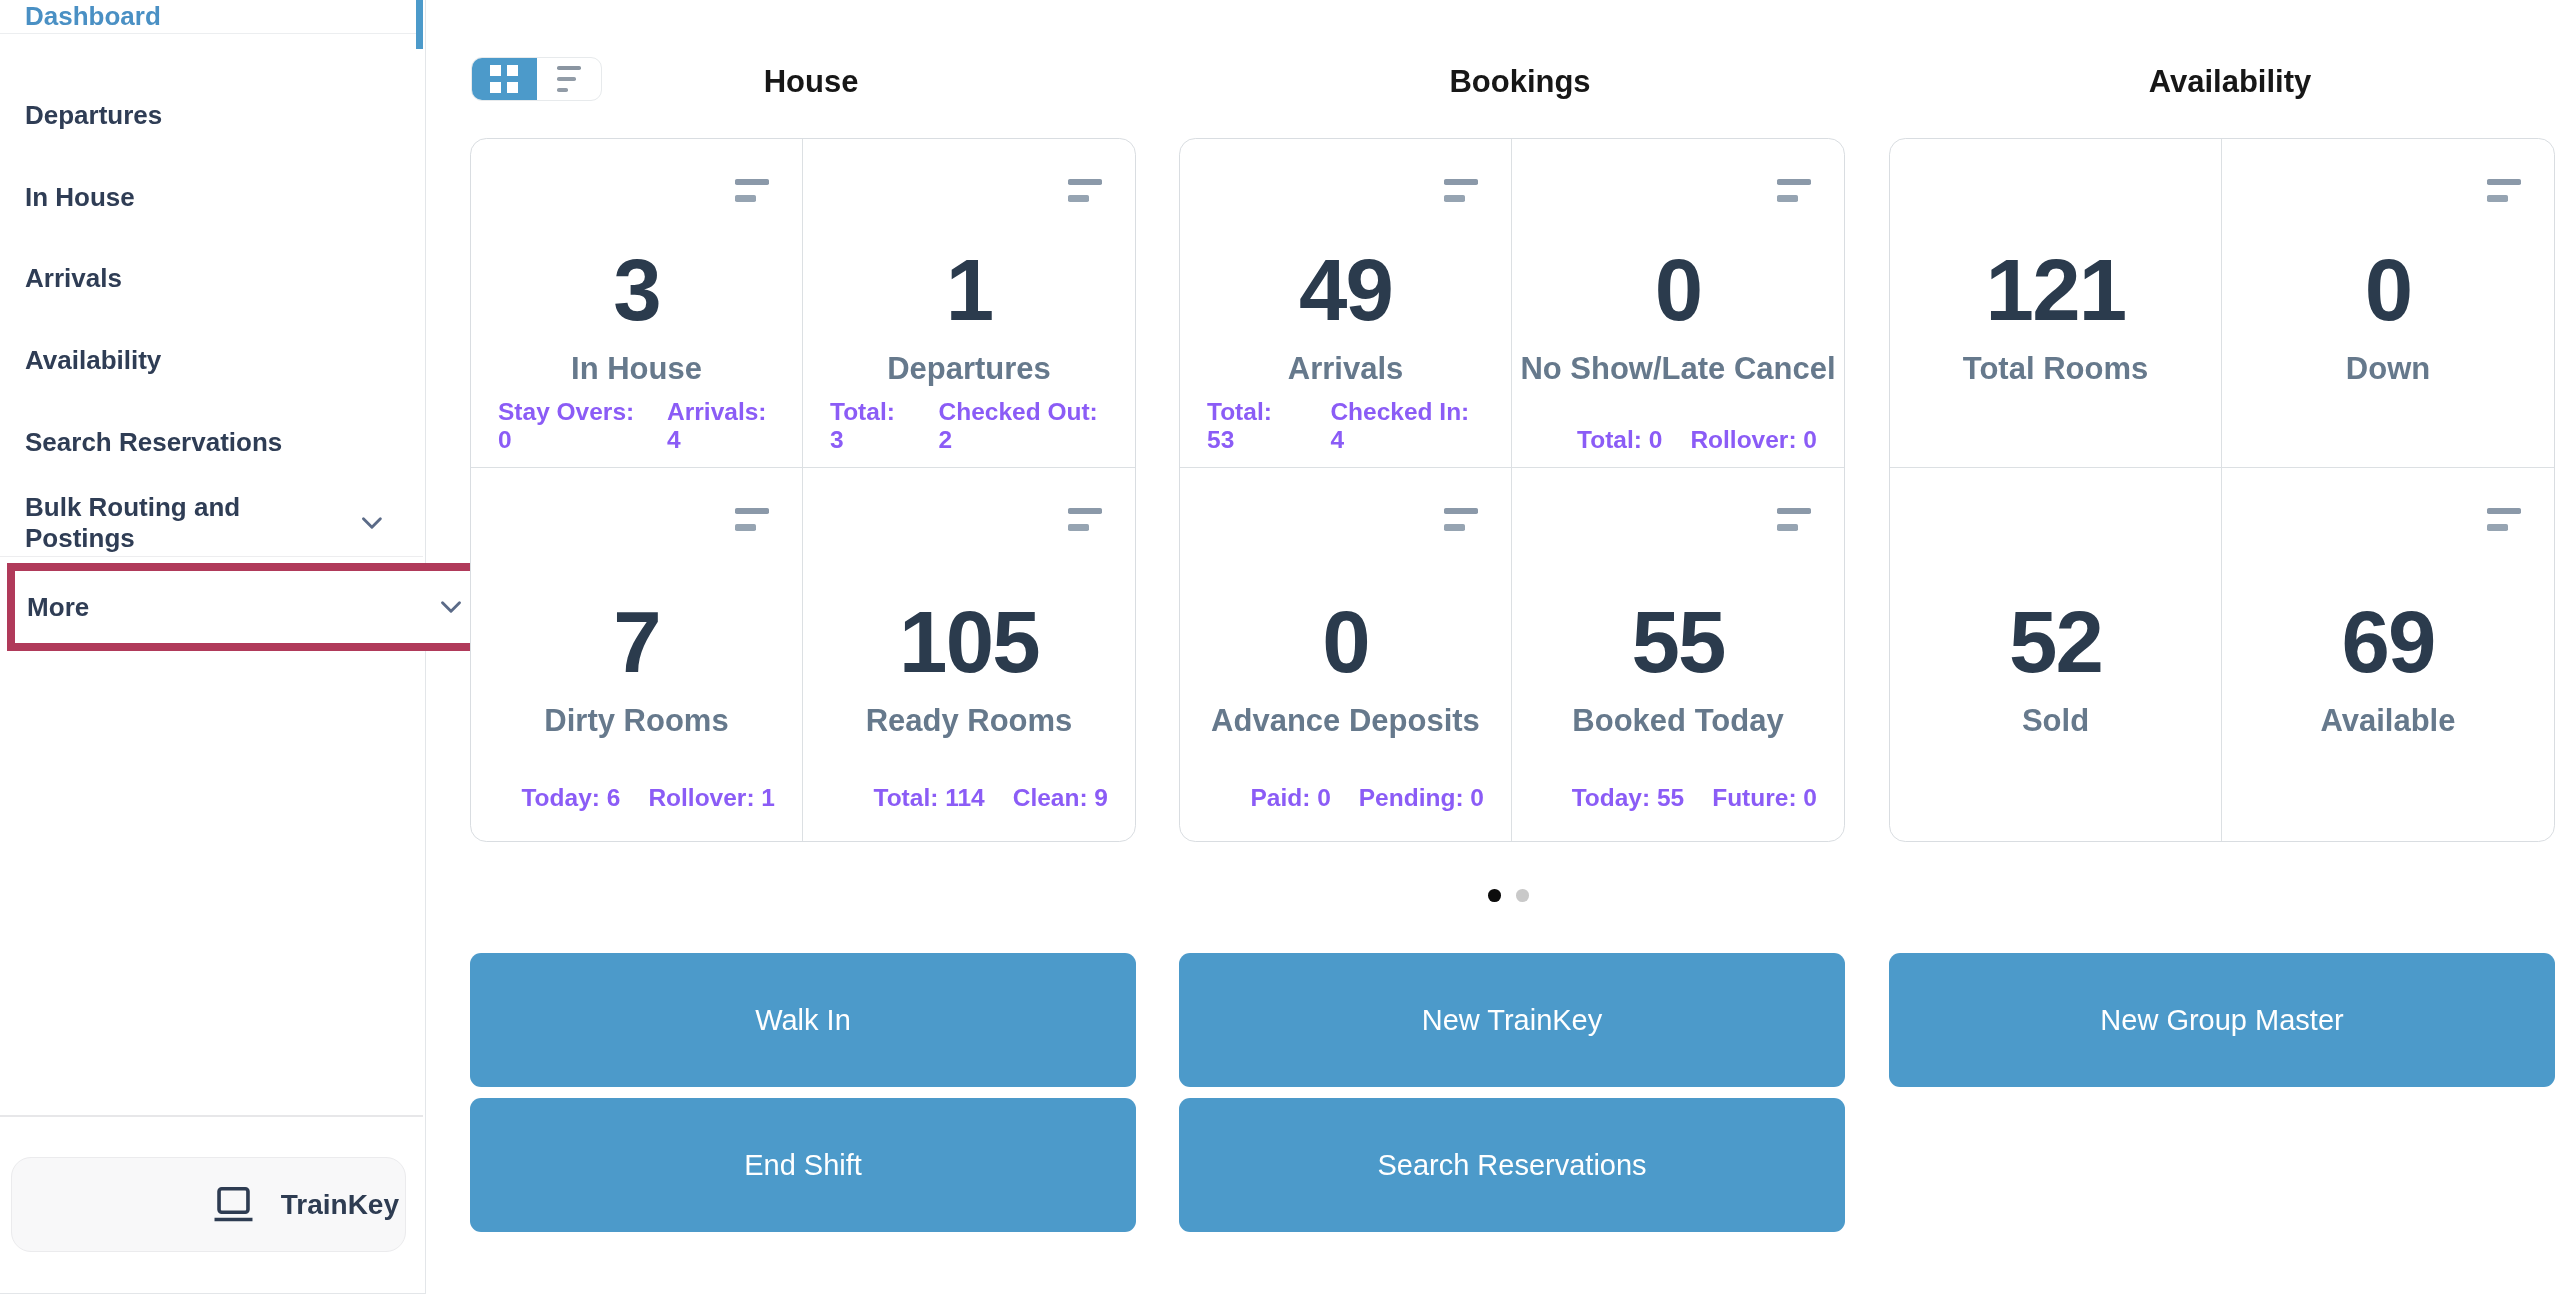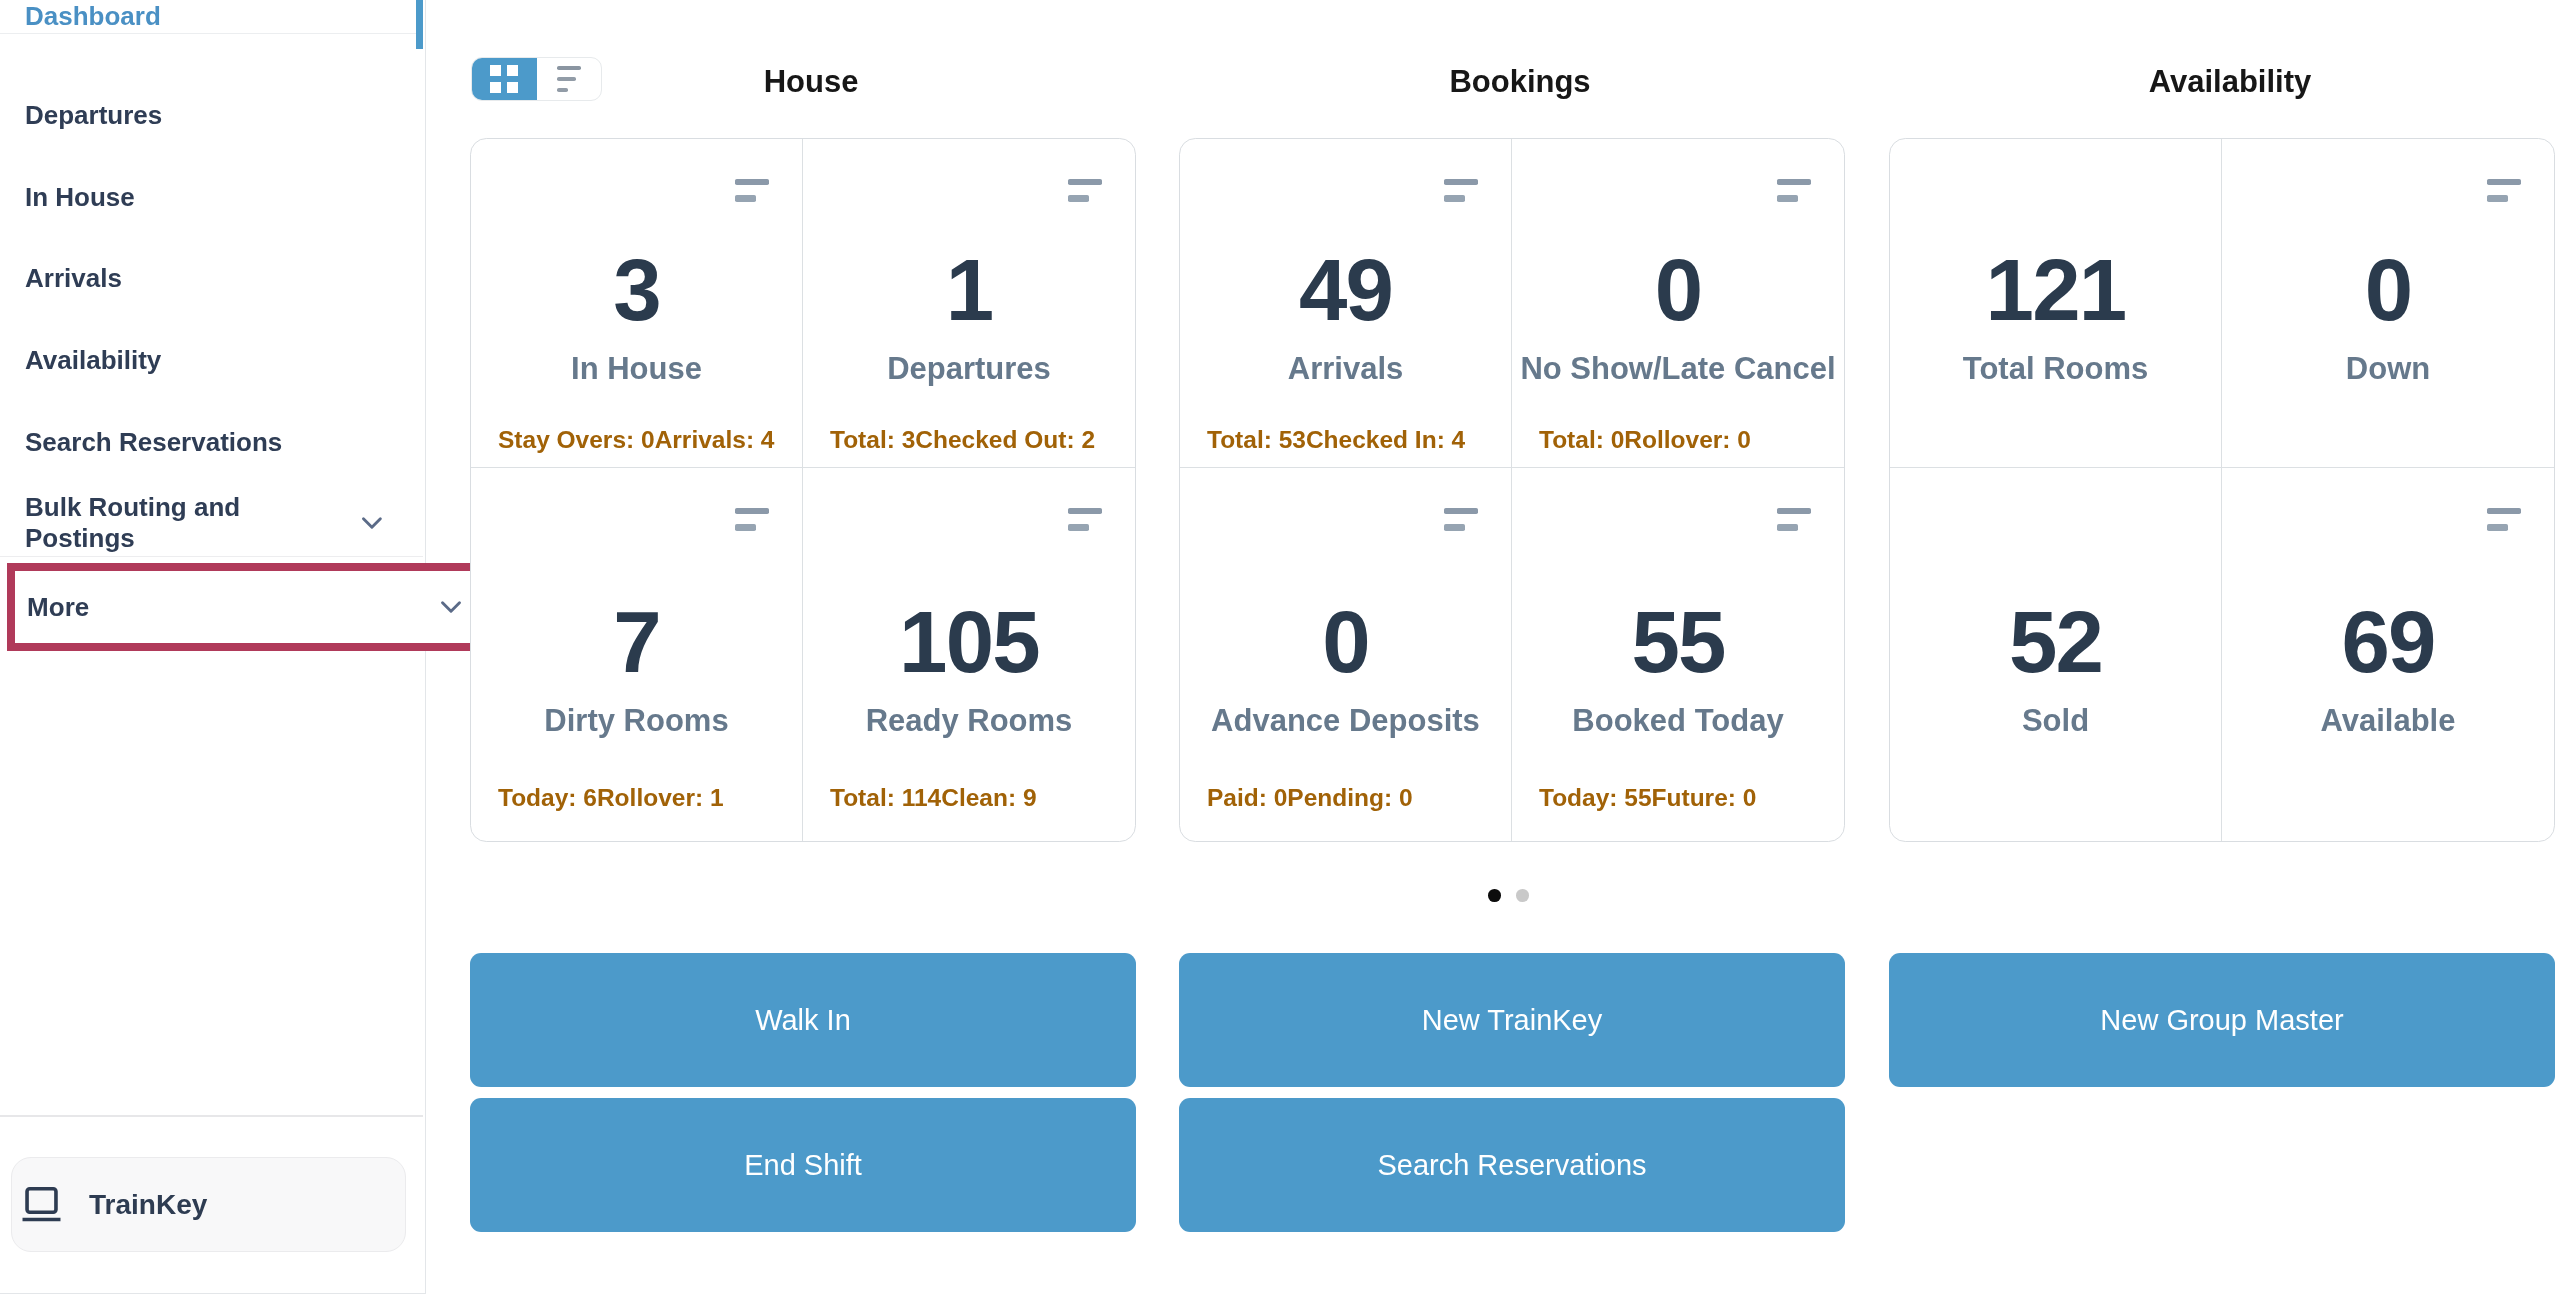--- a/index.html
+++ b/index.html
@@ -32,21 +32,21 @@
     border:8.2px solid #b03a5a; background:#fff;
   }
   .more-inner {
     width:100%; height:100%; display:flex; align-items:center; justify-content:space-between;
     padding:0 25px 0 11.8px; font-size:26px; font-weight:bold; color:#2f3d55; cursor:pointer;
   }
   .tk-sep { position:absolute; top:1115px; left:0; right:1.8px; height:1.8px; background:#e7e7e9; }
   .trainkey {
     position:absolute; top:1157px; left:11px; width:395px; height:95px;
     border-radius:20px; background:#f8f8f9; border:1.8px solid #ebebed;
-    display:flex; align-items:center; justify-content:flex-start; gap:24px;
+    display:flex; align-items:center; justify-content:flex-end; gap:24px;
     font-size:28px; font-weight:bold; color:#2e3c52; font-family:inherit; cursor:pointer;
   }
 
   
   .view-toggle {
     position:absolute; left:471px; top:57px; width:131px; height:44px;
     border:1.8px solid #e7eaec; border-radius:11px; display:flex; overflow:hidden; background:#fff;
   }
   .seg { flex:1; display:flex; align-items:center; justify-content:center; cursor:pointer; }
   .seg-grid { background:#4c9aca; }
@@ -76,22 +76,22 @@
   .cell:nth-child(1){ border-right:1.8px solid #dce0e3; border-bottom:1.8px solid #dce0e3; }
   .cell:nth-child(2){ border-bottom:1.8px solid #dce0e3; }
   .cell:nth-child(3){ border-right:1.8px solid #dce0e3; }
   .menu-icon { position:absolute; top:40px; right:33px; cursor:pointer; }
   .menu-icon i { display:block; height:6.3px; border-radius:1.8px; background:#8b99a9; }
   .menu-icon i:first-child { width:34px; }
   .menu-icon i:last-child { width:21px; margin-top:10px; background:#96a4b2; }
   .num { font-size:87px; font-weight:bold; color:#2b3b4d; letter-spacing:-1.8px; line-height:1; }
   .lbl { font-size:31px; font-weight:bold; color:#66798c; margin-top:18px; }
   .cell-stats {
-    position:absolute; left:27px; right:27px; display:flex; justify-content:flex-start;
-    font-size:24.5px; font-weight:bold; color:#a16207;
+    position:absolute; left:27px; right:27px; display:flex; justify-content:flex-end;
+    font-size:24.5px; font-weight:bold; color:#8b5cf6;gap:28px;
   }
   .cell:nth-child(-n+2) .cell-stats { bottom:12.7px; }
   .cell:nth-child(n+3)  .cell-stats { bottom:29px; }
 
   .action {
     position:absolute; left:0; width:666px; height:134px; border:none; border-radius:11px;
     background:#4c9aca; color:#fff; font-size:29px; font-family:inherit; cursor:pointer;
   }
   .action-1 { top:953px; } .action-2 { top:1098px; }
 

